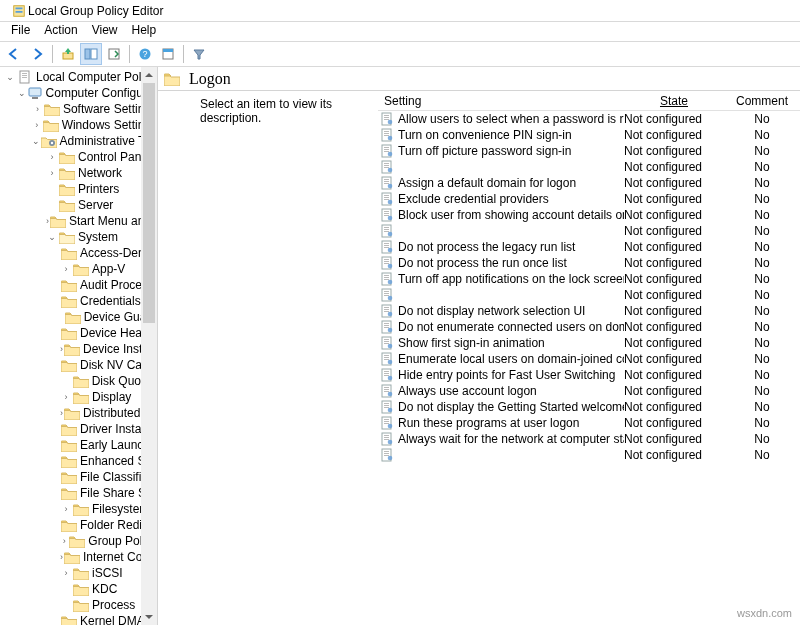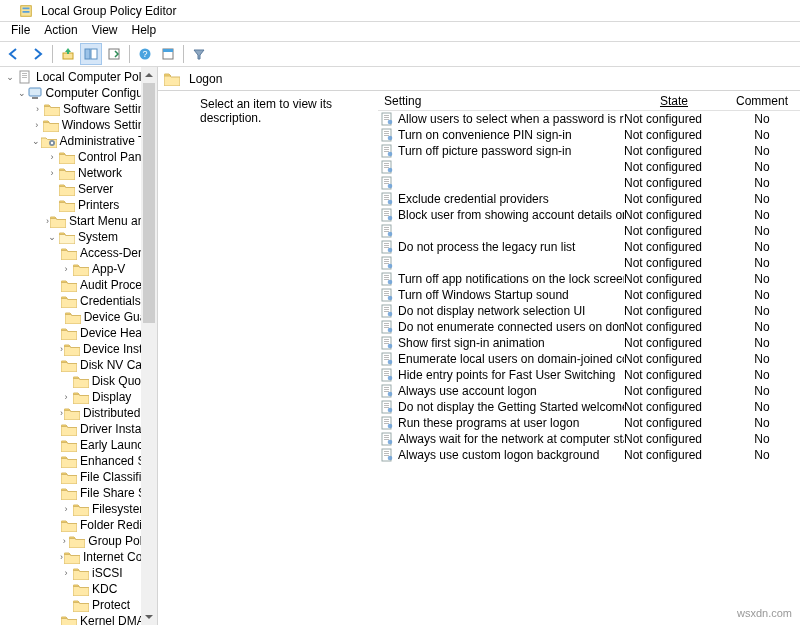--- a/index.html
+++ b/index.html
@@ -11,22 +11,22 @@
     height: 625px;
     overflow: hidden;
     position: relative;
   }
   .titlebar {
     height: 22px;
     background: #fff;
     border-bottom: 1px solid #d9d9d9;
     display: flex;
     align-items: center;
-    padding: 0 19px;
-    gap: 8px;
+    padding: 0 12px;
+    gap: 2px;
   }
   .titlebar .icon svg { display: block; }
   .menubar {
     height: 19px;
     display: flex;
     align-items: flex-start;
     padding: 0 4px;
   }
   .menubar .menu-item {
     padding: 1px 7px;
@@ -104,21 +104,21 @@
   }
   .header-bar {
     height: 24px;
     background: #fff;
     border-bottom: 1px solid #d4d4d4;
     display: flex;
     align-items: center;
     padding: 0 6px;
     gap: 6px;
   }
-  .header-bar .label { font-size: 12px; }
+  .header-bar .label { font-size: 16px; font-family: Liberation Serif, serif; }
   .detail-area {
     flex: 1;
     display: flex;
     margin-left: 34px;
   }
   .desc-col {
     width: 186px;
     padding: 6px 8px;
     color: #000;
   }
@@ -301,31 +301,31 @@
           <span class="nlabel">Network</span>
         </div>
         <div class="node" style="padding-left:42px">
           <span class="expander none"></span>
           <span class="ficon">
             <svg width="16" height="13" viewBox="0 0 16 13">
               <path d="M0 3 h5 l1.5 1.5 H16 V12 a1 1 0 0 1 -1 1 H1 a1 1 0 0 1 -1 -1 Z" fill="#ffe9a8" stroke="#d8b967"></path>
               <path d="M0 3 a1 1 0 0 1 1 -1 h4 l1.5 1.5 H0 Z" fill="#f2d06b" stroke="#d8b967"></path>
             </svg>
           </span>
+          <span class="nlabel">Printers</span>
+        </div>
+        <div class="node" style="padding-left:42px">
+          <span class="expander none"></span>
+          <span class="ficon">
+            <svg width="16" height="13" viewBox="0 0 16 13">
+              <path d="M0 3 h5 l1.5 1.5 H16 V12 a1 1 0 0 1 -1 1 H1 a1 1 0 0 1 -1 -1 Z" fill="#ffe9a8" stroke="#d8b967"></path>
+              <path d="M0 3 a1 1 0 0 1 1 -1 h4 l1.5 1.5 H0 Z" fill="#f2d06b" stroke="#d8b967"></path>
+            </svg>
+          </span>
           <span class="nlabel">Server</span>
-        </div>
-        <div class="node" style="padding-left:42px">
-          <span class="expander none"></span>
-          <span class="ficon">
-            <svg width="16" height="13" viewBox="0 0 16 13">
-              <path d="M0 3 h5 l1.5 1.5 H16 V12 a1 1 0 0 1 -1 1 H1 a1 1 0 0 1 -1 -1 Z" fill="#ffe9a8" stroke="#d8b967"></path>
-              <path d="M0 3 a1 1 0 0 1 1 -1 h4 l1.5 1.5 H0 Z" fill="#f2d06b" stroke="#d8b967"></path>
-            </svg>
-          </span>
-          <span class="nlabel">Printers</span>
         </div>
         <div class="node" style="padding-left:42px">
           <span class="expander">›</span>
           <span class="ficon">
             <svg width="16" height="13" viewBox="0 0 16 13">
               <path d="M0 3 h5 l1.5 1.5 H16 V12 a1 1 0 0 1 -1 1 H1 a1 1 0 0 1 -1 -1 Z" fill="#ffe9a8" stroke="#d8b967"></path>
               <path d="M0 3 a1 1 0 0 1 1 -1 h4 l1.5 1.5 H0 Z" fill="#f2d06b" stroke="#d8b967"></path>
             </svg>
           </span>
           <span class="nlabel">Start Menu and Taskbar</span>
@@ -561,21 +561,21 @@
           <span class="nlabel">KDC</span>
         </div>
         <div class="node" style="padding-left:56px">
           <span class="expander none"></span>
           <span class="ficon">
             <svg width="16" height="13" viewBox="0 0 16 13">
               <path d="M0 3 h5 l1.5 1.5 H16 V12 a1 1 0 0 1 -1 1 H1 a1 1 0 0 1 -1 -1 Z" fill="#ffe9a8" stroke="#d8b967"></path>
               <path d="M0 3 a1 1 0 0 1 1 -1 h4 l1.5 1.5 H0 Z" fill="#f2d06b" stroke="#d8b967"></path>
             </svg>
           </span>
-          <span class="nlabel">Protect</span>
+          <span class="nlabel">Process</span>
         </div>
         <div class="node" style="padding-left:56px">
           <span class="expander none"></span>
           <span class="ficon">
             <svg width="16" height="13" viewBox="0 0 16 13">
               <path d="M0 3 h5 l1.5 1.5 H16 V12 a1 1 0 0 1 -1 1 H1 a1 1 0 0 1 -1 -1 Z" fill="#ffe9a8" stroke="#d8b967"></path>
               <path d="M0 3 a1 1 0 0 1 1 -1 h4 l1.5 1.5 H0 Z" fill="#f2d06b" stroke="#d8b967"></path>
             </svg>
           </span>
           <span class="nlabel">Kernel DMA Protect</span>
@@ -676,20 +676,21 @@
             </div>
             <div class="row">
               <div class="cell-setting">
                 <svg class="pol-icon" width="14" height="14" viewBox="0 0 14 14">
                   <rect x="2" y="1" width="9" height="12" fill="#fff" stroke="#9aa"></rect>
                   <rect x="4" y="3" width="5" height="1" fill="#bbb"></rect>
                   <rect x="4" y="5" width="5" height="1" fill="#bbb"></rect>
                   <rect x="4" y="7" width="5" height="1" fill="#bbb"></rect>
                   <circle cx="10" cy="10" r="2.3" fill="#6aa0d8" opacity="0.85"></circle>
                 </svg>
+                <span>Assign a default domain for logon</span>
               </div>
               <div class="cell-state"><span>Not configured</span></div>
               <div class="cell-comment"><span>No</span></div>
             </div>
             <div class="row">
               <div class="cell-setting">
                 <svg class="pol-icon" width="14" height="14" viewBox="0 0 14 14">
                   <rect x="2" y="1" width="9" height="12" fill="#fff" stroke="#9aa"></rect>
                   <rect x="4" y="3" width="5" height="1" fill="#bbb"></rect>
                   <rect x="4" y="5" width="5" height="1" fill="#bbb"></rect>
@@ -744,20 +745,21 @@
             </div>
             <div class="row">
               <div class="cell-setting">
                 <svg class="pol-icon" width="14" height="14" viewBox="0 0 14 14">
                   <rect x="2" y="1" width="9" height="12" fill="#fff" stroke="#9aa"></rect>
                   <rect x="4" y="3" width="5" height="1" fill="#bbb"></rect>
                   <rect x="4" y="5" width="5" height="1" fill="#bbb"></rect>
                   <rect x="4" y="7" width="5" height="1" fill="#bbb"></rect>
                   <circle cx="10" cy="10" r="2.3" fill="#6aa0d8" opacity="0.85"></circle>
                 </svg>
+                <span>Do not process the run once list</span>
               </div>
               <div class="cell-state"><span>Not configured</span></div>
               <div class="cell-comment"><span>No</span></div>
             </div>
             <div class="row">
               <div class="cell-setting">
                 <svg class="pol-icon" width="14" height="14" viewBox="0 0 14 14">
                   <rect x="2" y="1" width="9" height="12" fill="#fff" stroke="#9aa"></rect>
                   <rect x="4" y="3" width="5" height="1" fill="#bbb"></rect>
                   <rect x="4" y="5" width="5" height="1" fill="#bbb"></rect>
@@ -771,21 +773,20 @@
             </div>
             <div class="row">
               <div class="cell-setting">
                 <svg class="pol-icon" width="14" height="14" viewBox="0 0 14 14">
                   <rect x="2" y="1" width="9" height="12" fill="#fff" stroke="#9aa"></rect>
                   <rect x="4" y="3" width="5" height="1" fill="#bbb"></rect>
                   <rect x="4" y="5" width="5" height="1" fill="#bbb"></rect>
                   <rect x="4" y="7" width="5" height="1" fill="#bbb"></rect>
                   <circle cx="10" cy="10" r="2.3" fill="#6aa0d8" opacity="0.85"></circle>
                 </svg>
-                <span>Turn off Windows Startup sound</span>
               </div>
               <div class="cell-state"><span>Not configured</span></div>
               <div class="cell-comment"><span>No</span></div>
             </div>
             <div class="row">
               <div class="cell-setting">
                 <svg class="pol-icon" width="14" height="14" viewBox="0 0 14 14">
                   <rect x="2" y="1" width="9" height="12" fill="#fff" stroke="#9aa"></rect>
                   <rect x="4" y="3" width="5" height="1" fill="#bbb"></rect>
                   <rect x="4" y="5" width="5" height="1" fill="#bbb"></rect>
@@ -911,21 +912,20 @@
             </div>
             <div class="row">
               <div class="cell-setting">
                 <svg class="pol-icon" width="14" height="14" viewBox="0 0 14 14">
                   <rect x="2" y="1" width="9" height="12" fill="#fff" stroke="#9aa"></rect>
                   <rect x="4" y="3" width="5" height="1" fill="#bbb"></rect>
                   <rect x="4" y="5" width="5" height="1" fill="#bbb"></rect>
                   <rect x="4" y="7" width="5" height="1" fill="#bbb"></rect>
                   <circle cx="10" cy="10" r="2.3" fill="#6aa0d8" opacity="0.85"></circle>
                 </svg>
-                <span>Always use custom logon background</span>
               </div>
               <div class="cell-state"><span>Not configured</span></div>
               <div class="cell-comment"><span>No</span></div>
             </div>
           </div>
       </div>
     </div>
   </div>
 
 </div>

